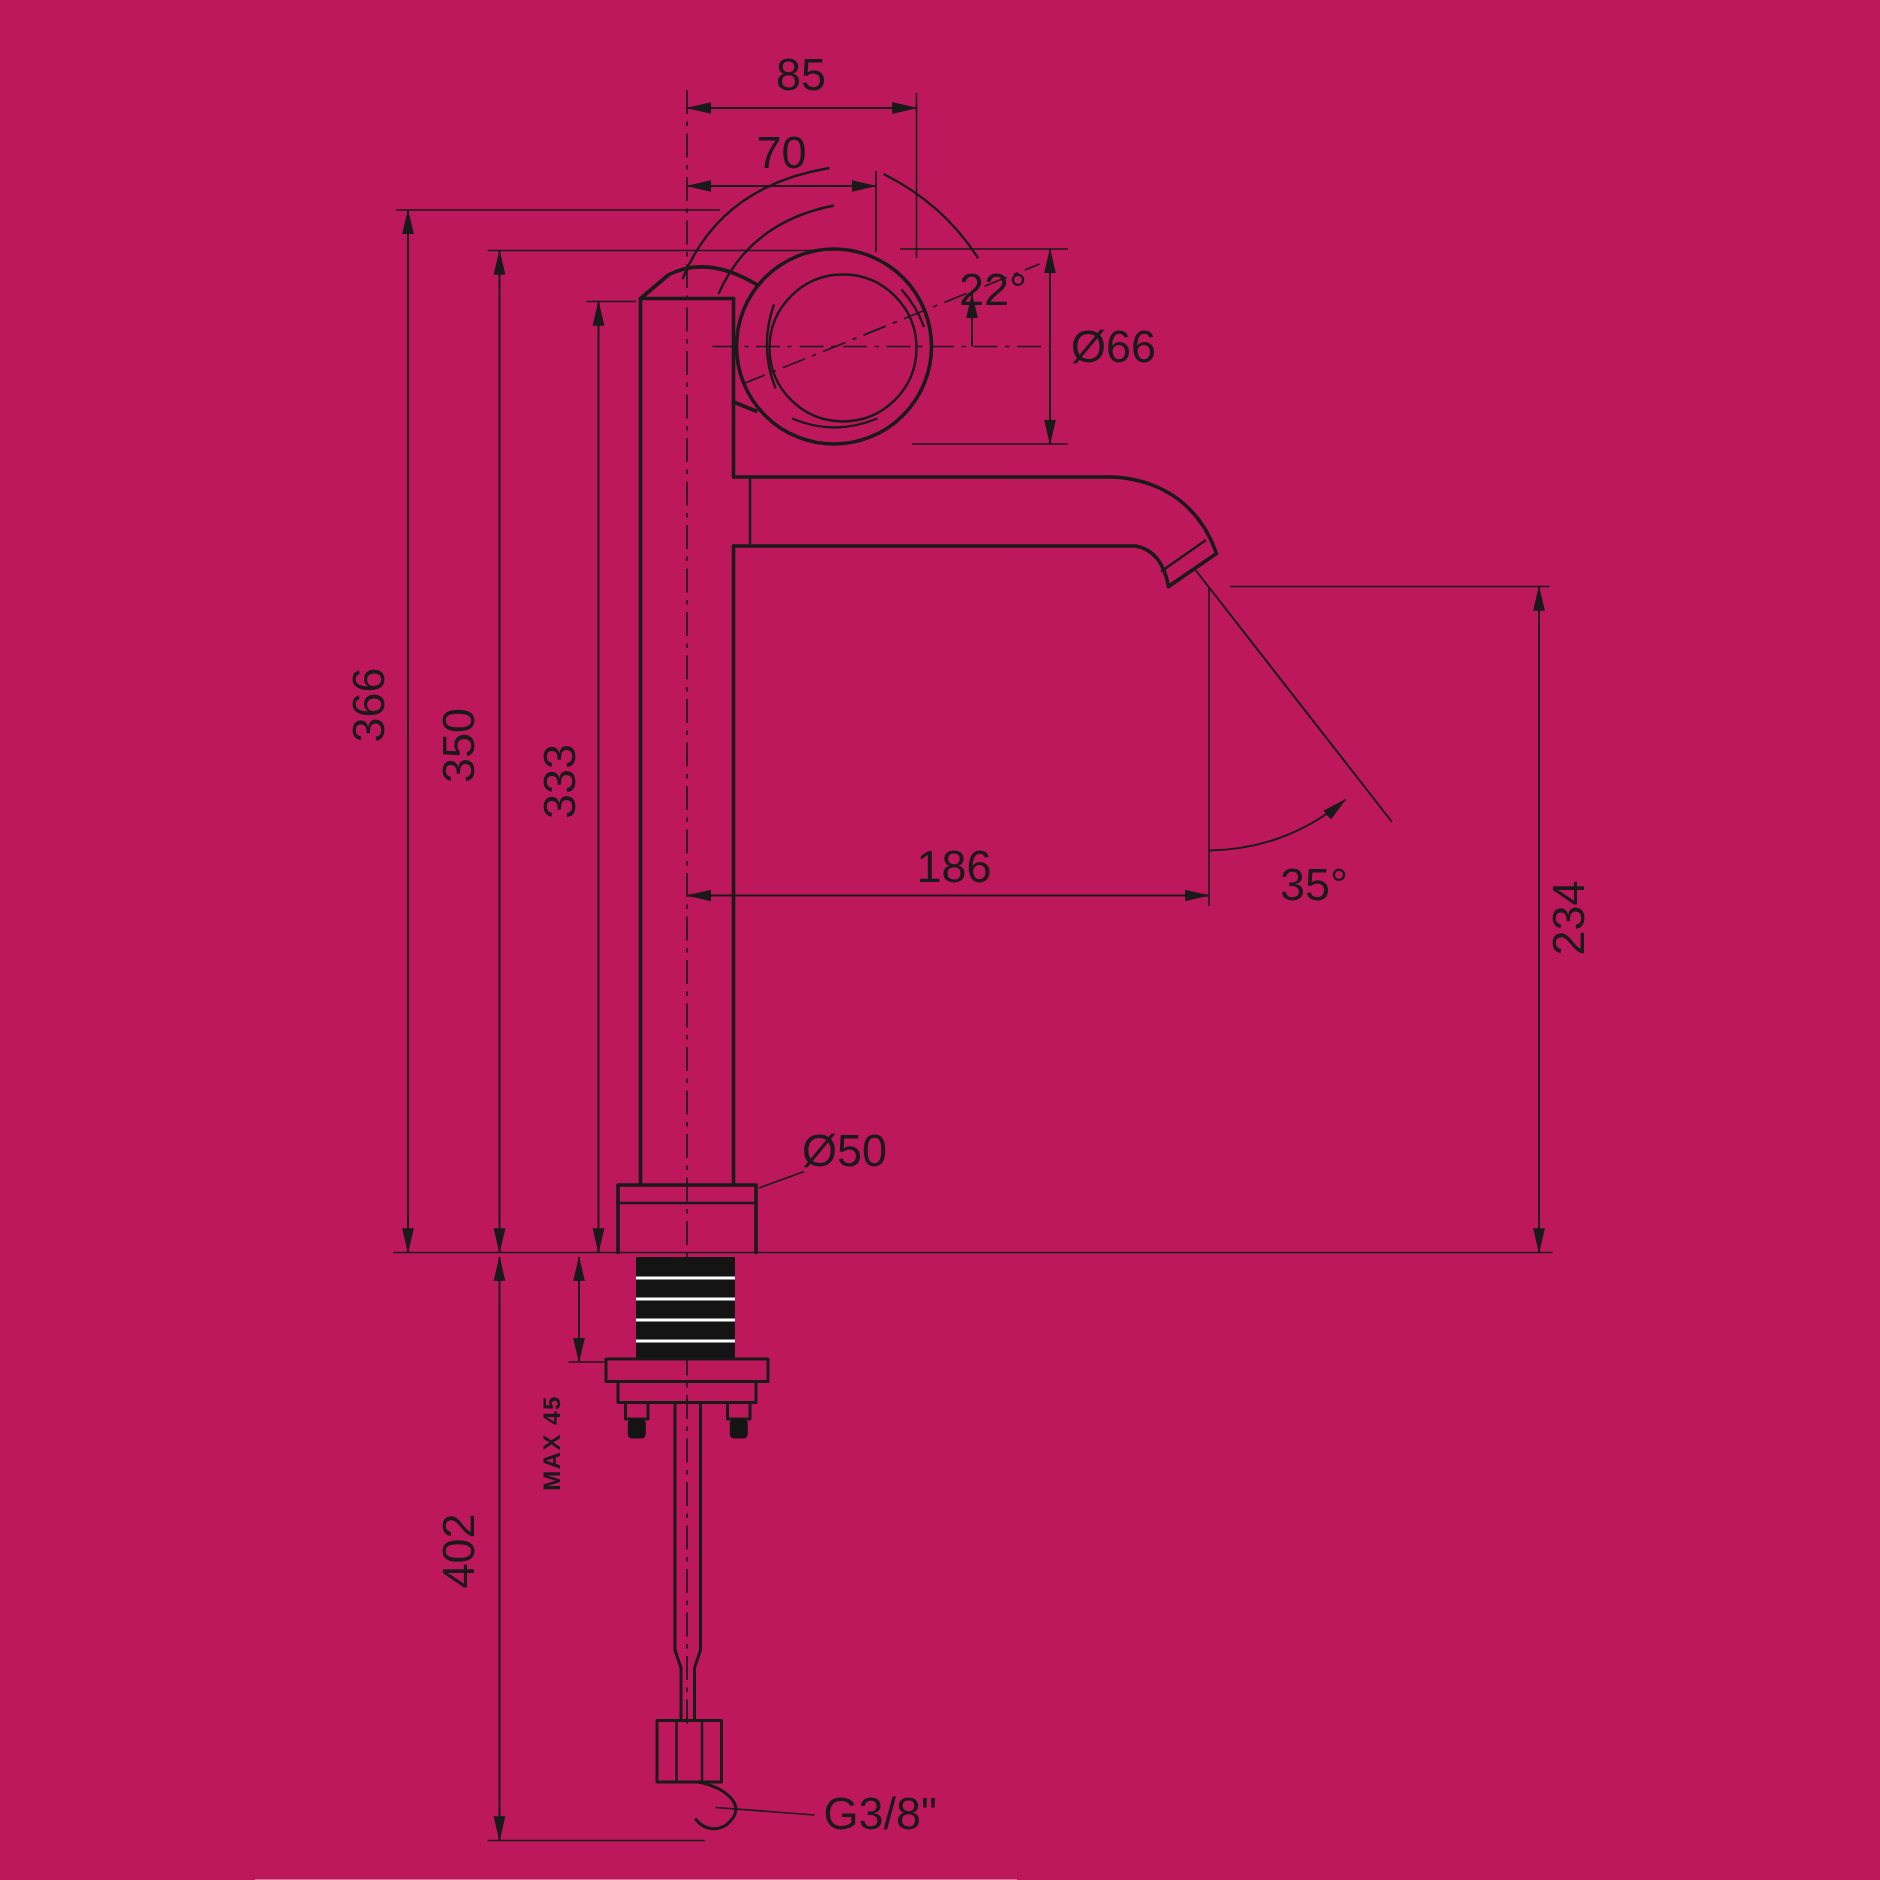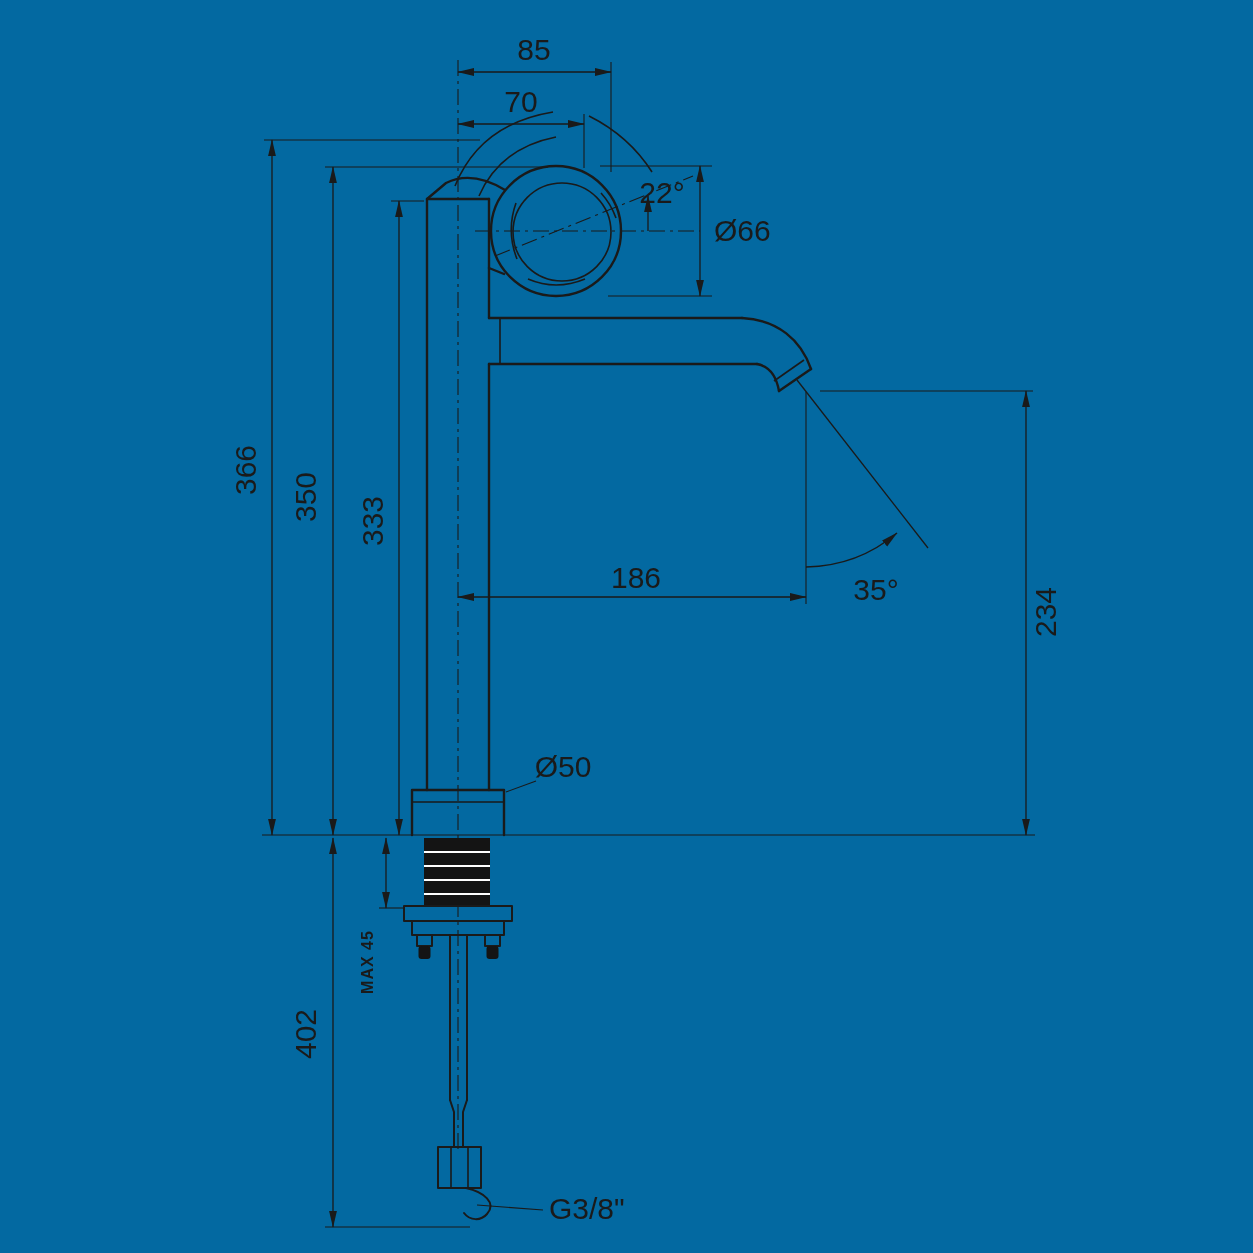--- a/index.html
+++ b/index.html
@@ -6,21 +6,21 @@
     margin: 0;
     padding: 0;
     background: #ffffff;
     width: 1253px;
     height: 1253px;
     overflow: hidden;
   }
   #drawing-root {
     width: 1253px;
     height: 1253px;
-    background: #0369a1;
+    background: #be185d;
   }
   svg { display: block; }
   .outline { fill: none; stroke: #1a1a1a; stroke-width: 2.4; stroke-linecap: round; stroke-linejoin: round; }
   .mid     { fill: none; stroke: #1a1a1a; stroke-width: 2;   stroke-linecap: round; stroke-linejoin: round; }
   .thin    { fill: none; stroke: #1a1a1a; stroke-width: 1.1; }
   .thin2   { fill: none; stroke: #1a1a1a; stroke-width: 1.6; }
   .dim     { fill: none; stroke: #1a1a1a; stroke-width: 1.3; }
   .cl      { fill: none; stroke: #1a1a1a; stroke-width: 1.1; stroke-dasharray: 16 5 3 5; }
   .lbl     { font-family: "Liberation Sans", sans-serif; font-size: 30px; fill: #1a1a1a; }
   .lbl-sm  { font-family: "Liberation Sans", sans-serif; font-size: 16px; font-weight: bold; fill: #1a1a1a; letter-spacing: 1px; }

